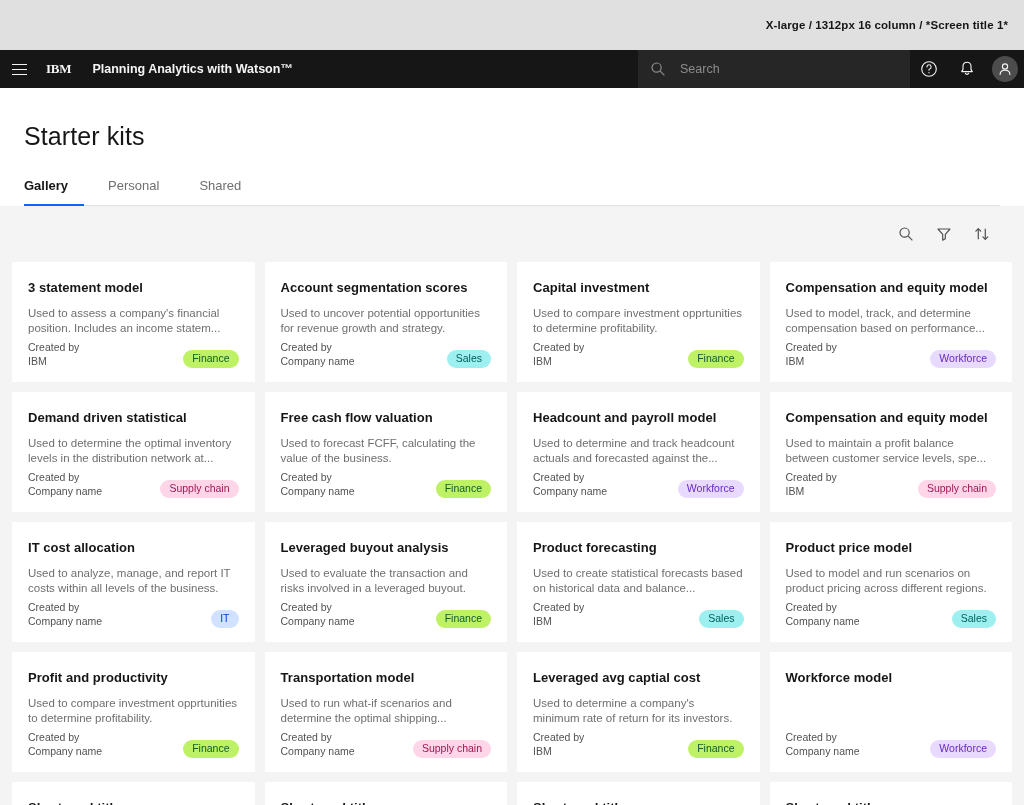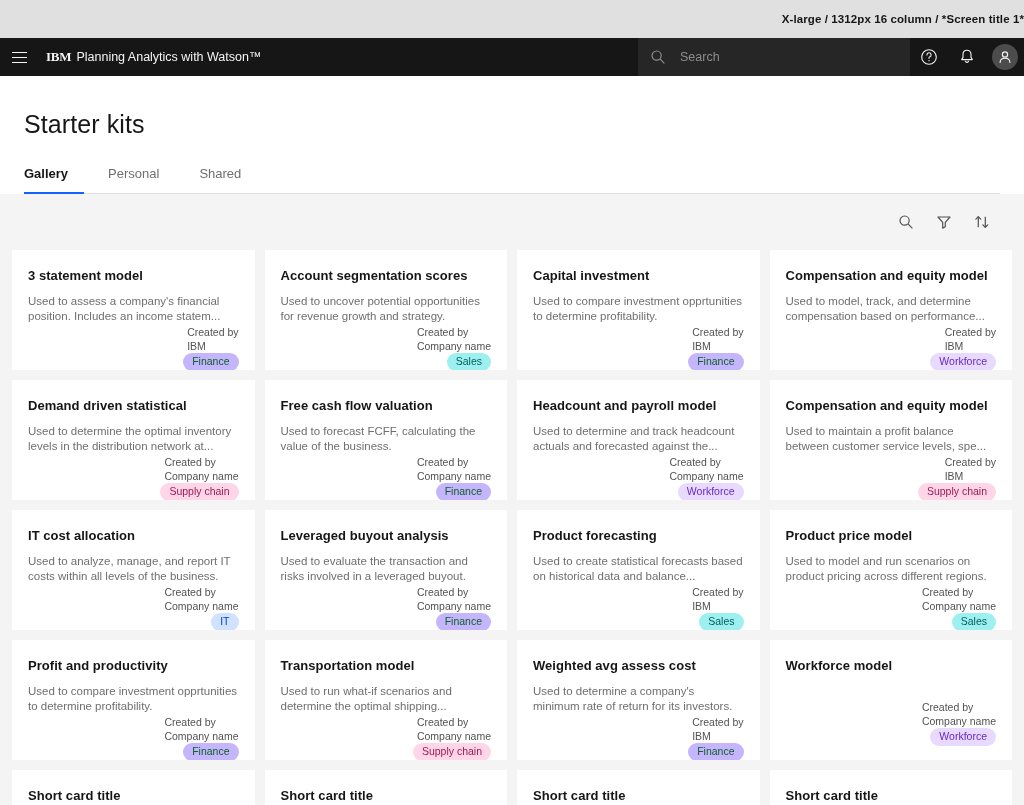--- a/index.html
+++ b/index.html
@@ -7,26 +7,26 @@
     width: 1024px;
     height: 805px;
     overflow: hidden;
     background: #f4f4f4;
     font-family: "Liberation Sans", sans-serif;
     -webkit-font-smoothing: antialiased;
   }
 
   
   .annotation-bar {
-    height: 38px;
+    height: 50px;
     background: #e0e0e0;
     display: flex;
     align-items: center;
     justify-content: flex-end;
-    padding-right: 0;
+    padding-right: 16px;
   }
   .annotation-text {
     font-size: 11.5px;
     font-weight: bold;
     color: #161616;
     letter-spacing: .1px;
   }
 
   
   .app-header {
@@ -71,21 +71,21 @@
     padding-left: 8px;
     white-space: nowrap;
     cursor: pointer;
   }
   .brand-ibm {
     font-family: "Liberation Serif", serif;
     font-weight: bold;
     letter-spacing: -0.2px;
     font-size: 13px;
   }
-  .brand-product { font-weight: normal; margin-left: 5px; }
+  .brand-product { font-weight: bold; margin-left: 21px; }
 
   .header-spacer { flex: 1 1 auto; }
 
   .search-zone {
     width: 272px;
     background: #262626;
     display: flex;
     align-items: center;
     padding: 0 12px;
     cursor: text;
@@ -206,38 +206,37 @@
     font-size: 11.5px;
     color: #6f6f6f;
     line-height: 1.35;
     margin-top: 10px;
   }
   .card-footer {
     margin-top: auto;
     display: flex;
     align-items: flex-end;
     justify-content: space-between;
-    flex-direction: column;
   }
   .created-block {
     font-size: 10.5px;
     color: #525252;
     line-height: 1.35;
     font-family: "Liberation Sans", sans-serif;
   }
   .created-label { color: #525252; }
   .created-value { color: #525252; }
   .tag {
     font-size: 10.5px;
     padding: 2px 9px 3px 9px;
     border-radius: 10px;
     white-space: nowrap;
     line-height: 1.25;
   }
-  .tag-finance   { background: #c4b5fd; color: #0e6027; }
+  .tag-finance   { background: #bef264; color: #0e6027; }
   .tag-sales     { background: #9ef0f0; color: #005d5d; }
   .tag-workforce { background: #e8daff; color: #6929c4; }
   .tag-supply    { background: #ffd6e8; color: #9f1853; }
   .tag-it        { background: #d0e2ff; color: #0043ce; }
 </style>
 </head>
 <body>
 
 <div class="annotation-bar">
   <div class="annotation-text">X-large / 1312px 16 column / *Screen title 1*</div>
@@ -474,21 +473,21 @@
         <div class="card-desc">Used to run what-if scenarios and determine the optimal shipping...</div>
         <div class="card-footer">
           <div class="created-block">
             <div class="created-label">Created by</div>
             <div class="created-value">Company name</div>
           </div>
           <div class="tag tag-supply">Supply chain</div>
         </div>
       </div>
       <div class="card">
-        <div class="card-title">Weighted avg assess cost</div>
+        <div class="card-title">Leveraged avg captial cost</div>
         <div class="card-desc">Used to determine a company's minimum rate of return for its investors.</div>
         <div class="card-footer">
           <div class="created-block">
             <div class="created-label">Created by</div>
             <div class="created-value">IBM</div>
           </div>
           <div class="tag tag-finance">Finance</div>
         </div>
       </div>
       <div class="card">

